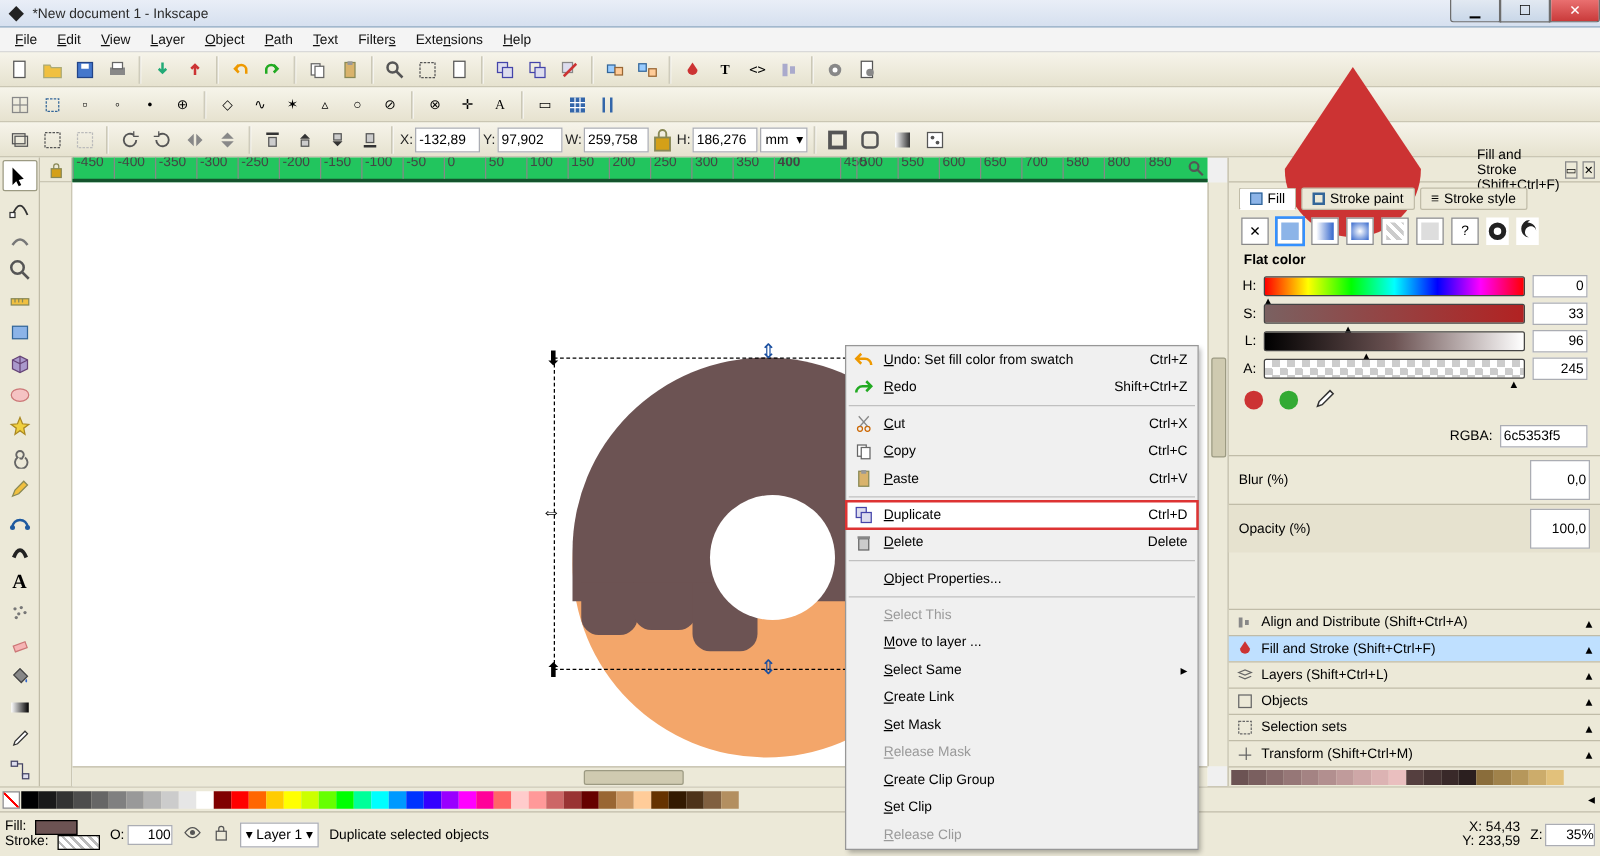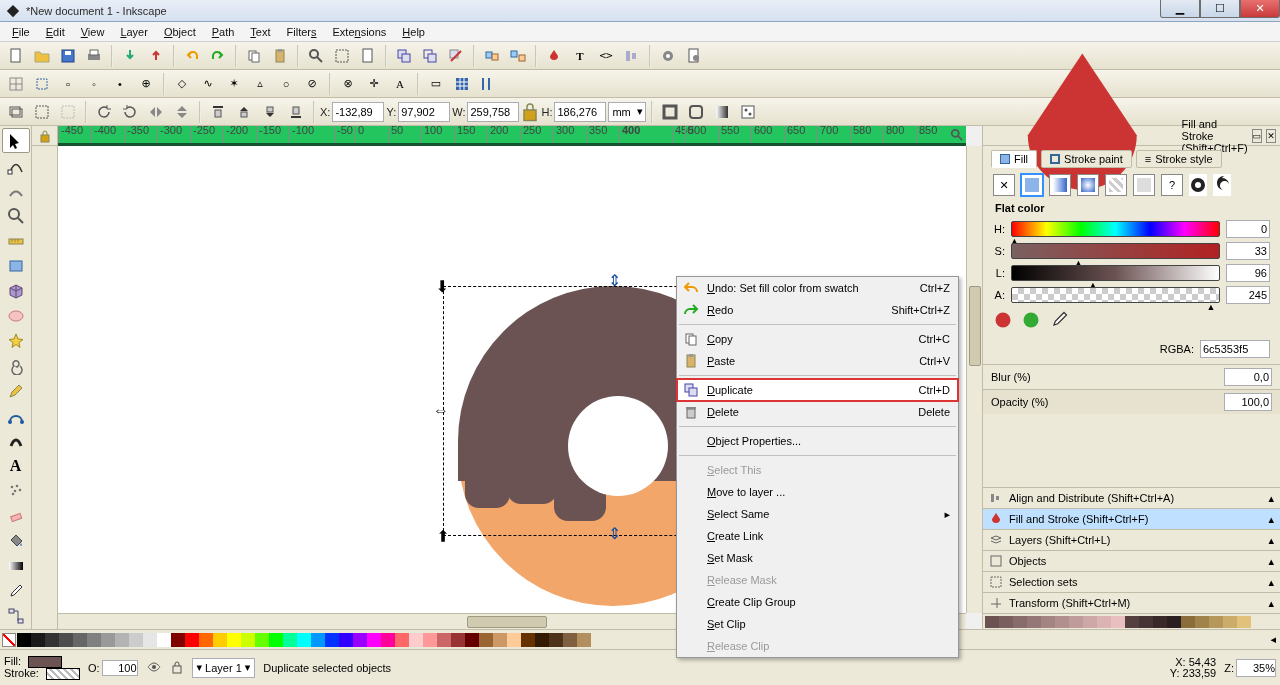--- a/index.html
+++ b/index.html
@@ -93,21 +93,21 @@
 .sliderrow .bar .tri { position:absolute; top:14px; font-size:9px;}
 .sliderrow input { width:44px; height:18px; border:1px solid #abadb3; text-align:right; padding-right:2px; background:#fff;}
 .bar.hue { background: linear-gradient(90deg,red,yellow,lime,cyan,blue,magenta,red); }
 .bar.sat { background: linear-gradient(90deg,#7a6161,#b22222); }
 .bar.lig { background: linear-gradient(90deg,#000,#6c5353,#fff); }
 .bar.alp { background: repeating-conic-gradient(#ccc 0 25%, #fff 0 50%) 0 0/12px 12px; }
 .rgba-row { display:flex; justify-content:flex-end; align-items:center; gap:6px; padding:6px 10px; }
 .rgba-row input { width:70px; height:18px; border:1px solid #abadb3; background:#fff; padding:0 2px;}
 .rowfield { display:flex; align-items:center; padding:3px 8px; gap:6px; border-top:1px solid #c0bca8;}
 .rowfield .lab { flex:1; }
-.rowfield input { width:48px; height:18px; border:1px solid #abadb3; background:#fff; text-align:right; padding-right:2px;}
+.rowfield input { width:48px; height:32px; border:1px solid #abadb3; background:#fff; text-align:right; padding-right:2px;}
 .dockpanel { display:flex; align-items:center; padding:3px 6px; border-top:1px solid #c0bca8; gap:6px; background:#ece9d8;}
 .dockpanel.sel { background:#bfe0ff; }
 .dockpanel .arrow { margin-left:auto; }
 .dockpanel .ico { width:14px; height:14px;}
 .dockpalette { display:flex; gap:0; padding:2px 0 0 2px; flex-wrap:wrap; border-top:1px solid #c0bca8; height:16px; overflow:hidden;}
 .dockpalette .sw { width:14px; height:12px;}
 
 .iconbtns { display:flex; gap:8px; padding:4px 10px;}
 .iconbtns .b { width:20px; height:20px; display:flex; align-items:center; justify-content:center;}
 
@@ -627,21 +627,21 @@
           <line x1="9" y1="9" x2="14" y2="14" stroke="#555" stroke-width="2"></line>
         </svg></div>
   <div class="tick" style="left: 0px;">-450</div>
       <div class="tick" style="left: 33px;">-400</div>
       <div class="tick" style="left: 66px;">-350</div>
       <div class="tick" style="left: 99px;">-300</div>
       <div class="tick" style="left: 132px;">-250</div>
       <div class="tick" style="left: 165px;">-200</div>
       <div class="tick" style="left: 198px;">-150</div>
       <div class="tick" style="left: 231px;">-100</div>
-      <div class="tick" style="left: 264px; margin-left: 12px;">-50</div>
+      <div class="tick" style="left: 264px;">-50</div>
       <div class="tick" style="left: 297px;">0</div>
       <div class="tick" style="left: 330px;">50</div>
       <div class="tick" style="left: 363px;">100</div>
       <div class="tick" style="left: 396px;">150</div>
       <div class="tick" style="left: 429px;">200</div>
       <div class="tick" style="left: 462px;">250</div>
       <div class="tick" style="left: 495px;">300</div>
       <div class="tick" style="left: 528px;">350</div>
       <div class="tick" style="left: 561px; font-weight: bold;">400</div>
       <div class="tick" style="left: 614px;">450</div>
@@ -871,20 +871,31 @@
     <div class="row">
       <div class="ic">
         <svg width="16" height="16" viewBox="0 0 16 16">
           <path d="M10 3l4 4-4 4M14 7H7a5 5 0 00-5 5" fill="none" stroke="#2a2" stroke-width="2"></path>
         </svg>
       </div>
       <div class="lab"><u>R</u>edo</div>
       <div class="sc">Shift+Ctrl+Z</div>
     </div>
     <div class="sep"></div>
+    <div class="row">
+      <div class="ic">
+        <svg width="16" height="16" viewBox="0 0 16 16">
+          <circle cx="5" cy="12" r="2" fill="none" stroke="#c60"></circle>
+          <circle cx="11" cy="12" r="2" fill="none" stroke="#c60"></circle>
+          <path d="M5 10L12 2M11 10L4 2" stroke="#888"></path>
+        </svg>
+      </div>
+      <div class="lab"><u>C</u>ut</div>
+      <div class="sc">Ctrl+X</div>
+    </div>
     <div class="row">
       <div class="ic">
         <svg width="16" height="16" viewBox="0 0 16 16">
           <rect x="3" y="3" width="7" height="9" fill="#fff" stroke="#666"></rect>
           <rect x="6" y="5" width="7" height="9" fill="#fff" stroke="#666"></rect>
         </svg>
       </div>
       <div class="lab"><u>C</u>opy</div>
       <div class="sc">Ctrl+C</div>
     </div>

